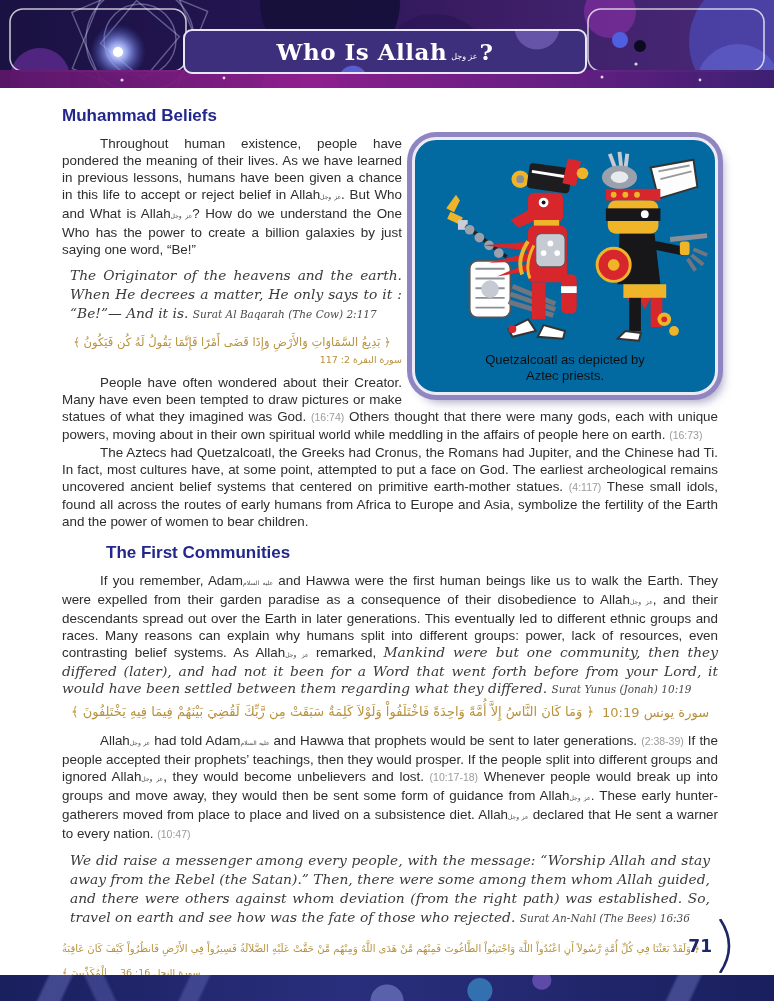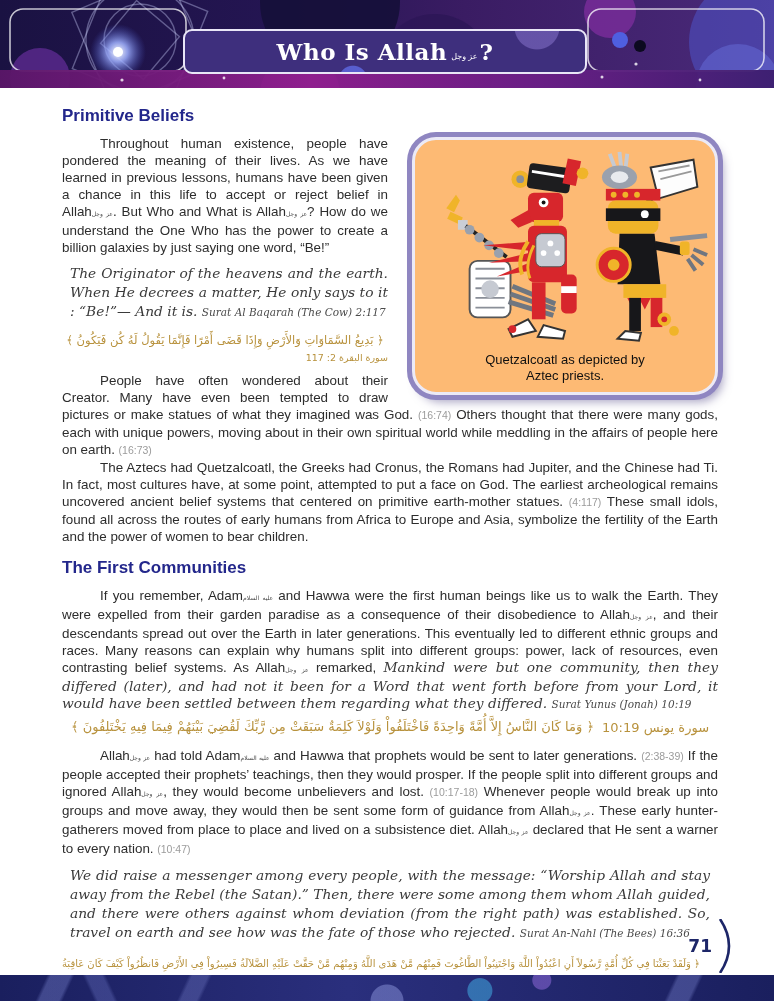--- a/index.html
+++ b/index.html
@@ -21,21 +21,21 @@
       #3e2f7d;
     border:2px solid #e9e6f7; border-radius:9px;
     display:flex; align-items:center; justify-content:center; color:#ffffff;
   }
   .title-text { font-family:"DejaVu Serif", serif; font-weight:bold; font-size:23px; letter-spacing:.5px; }
   .hon-title { font-size:8px; line-height:8px; margin:10px 2px 0 4px; white-space:nowrap; }
 
   
   .content { padding:8px 56px 0 62px; }
   h2 { color:#23278b; font-size:17px; font-weight:bold; margin:10px 0 9px; }
-  h2.second { margin-top:13px; }
+  h2.second { margin-top:13px;margin-left:44px; }
   p.body { font-size:13.4px; line-height:17px; color:#2d2d2d; text-align:justify; margin:0; }
   .indent { text-indent:38px; }
   p.quote { font-family:"DejaVu Serif", serif; font-style:italic; font-size:13.8px; line-height:19px;
             color:#3a3a3a; text-align:justify; margin:8px; }
   .mb2{margin-bottom:2px;} .mb10{margin-bottom:10px;}
 
   .seg-t {}
   .seg-hon { font-size:6px; color:#4a4a4a; white-space:nowrap; letter-spacing:-.3px; font-family:"DejaVu Sans",sans-serif; }
   .seg-ref { color:#9b9b9b; font-size:10.5px; }
   .seg-script { font-family:"DejaVu Serif", serif; font-style:italic; font-size:13.8px; color:#3a3a3a; }
@@ -47,22 +47,22 @@
   .arabic-col .arabic-src { font-size:9.5px; text-align:right; margin-top:2px; }
   .arabic-row { display:flex; justify-content:center; align-items:center; margin:3px 0 9px; }
   .arabic-row .arabic-text { font-size:13px; line-height:22px; }
   .arabic-row .arabic-src { font-size:13px; white-space:nowrap; margin-left:8px; }
   .arabic-wrap { margin:1px 0 9px; line-height:22px; }
   .arabic-wrap .arabic-text { font-size:10px; }
   .arabic-wrap .arabic-src { font-size:9.5px; margin-left:8px; white-space:nowrap; }
 
   
   figure.photo-box {
-    float:right; width:306px; margin:2px 0 10px 24px; padding:8px 4px 8px;
-    background:#fdba74; border:3px solid #eceaf6; border-radius:24px;
+    float:right; width:306px; margin:2px 0 10px 10px; padding:8px 4px 8px;
+    background:#0369a1; border:3px solid #eceaf6; border-radius:24px;
     box-shadow:0 0 0 5px #8f86c1, 5px 7px 10px rgba(86,76,138,.5);
   }
   figcaption { text-align:center; font-size:13px; color:#101010; line-height:16px; margin-top:5px; }
 
   
   .pagenum-wrap { position:absolute; right:34px; bottom:28px; z-index:3; display:flex; align-items:center; }
   .pagenum { color:#1d2668; font-size:17px; font-weight:bold; font-family:"DejaVu Sans", sans-serif; }
   .corner-arc { margin-left:6px; }
   footer {
     position:absolute; left:0; bottom:0; width:774px; height:26px;
@@ -137,21 +137,21 @@
   <div class="title-bar">
     <span class="title-text">Who Is Allah</span>
     <span class="hon-title">عز وجل</span>
     <span class="title-text">?</span>
   </div>
 </header>
 
 <main class="content">
 
   <section>
-    <h2>Primitive Beliefs</h2>
+    <h2>Muhammad Beliefs</h2>
 
     <figure class="photo-box">
       <svg width="100%" viewBox="0 0 300 200">
 
         <path d="M28 62 l10 -14 4 6 -6 12 z" fill="#f0b429"></path>
         <rect x="30" y="68" width="14" height="8" fill="#f0b429" transform="rotate(25 37 72)"></rect>
         <rect x="40" y="74" width="10" height="10" fill="#caced6"></rect>
         <path d="M48 80 L90 112" stroke="#222222" stroke-width="4" fill="none"></path>
         <g fill="#9aa1ad">
             <circle cx="52" cy="84" r="5"></circle>

